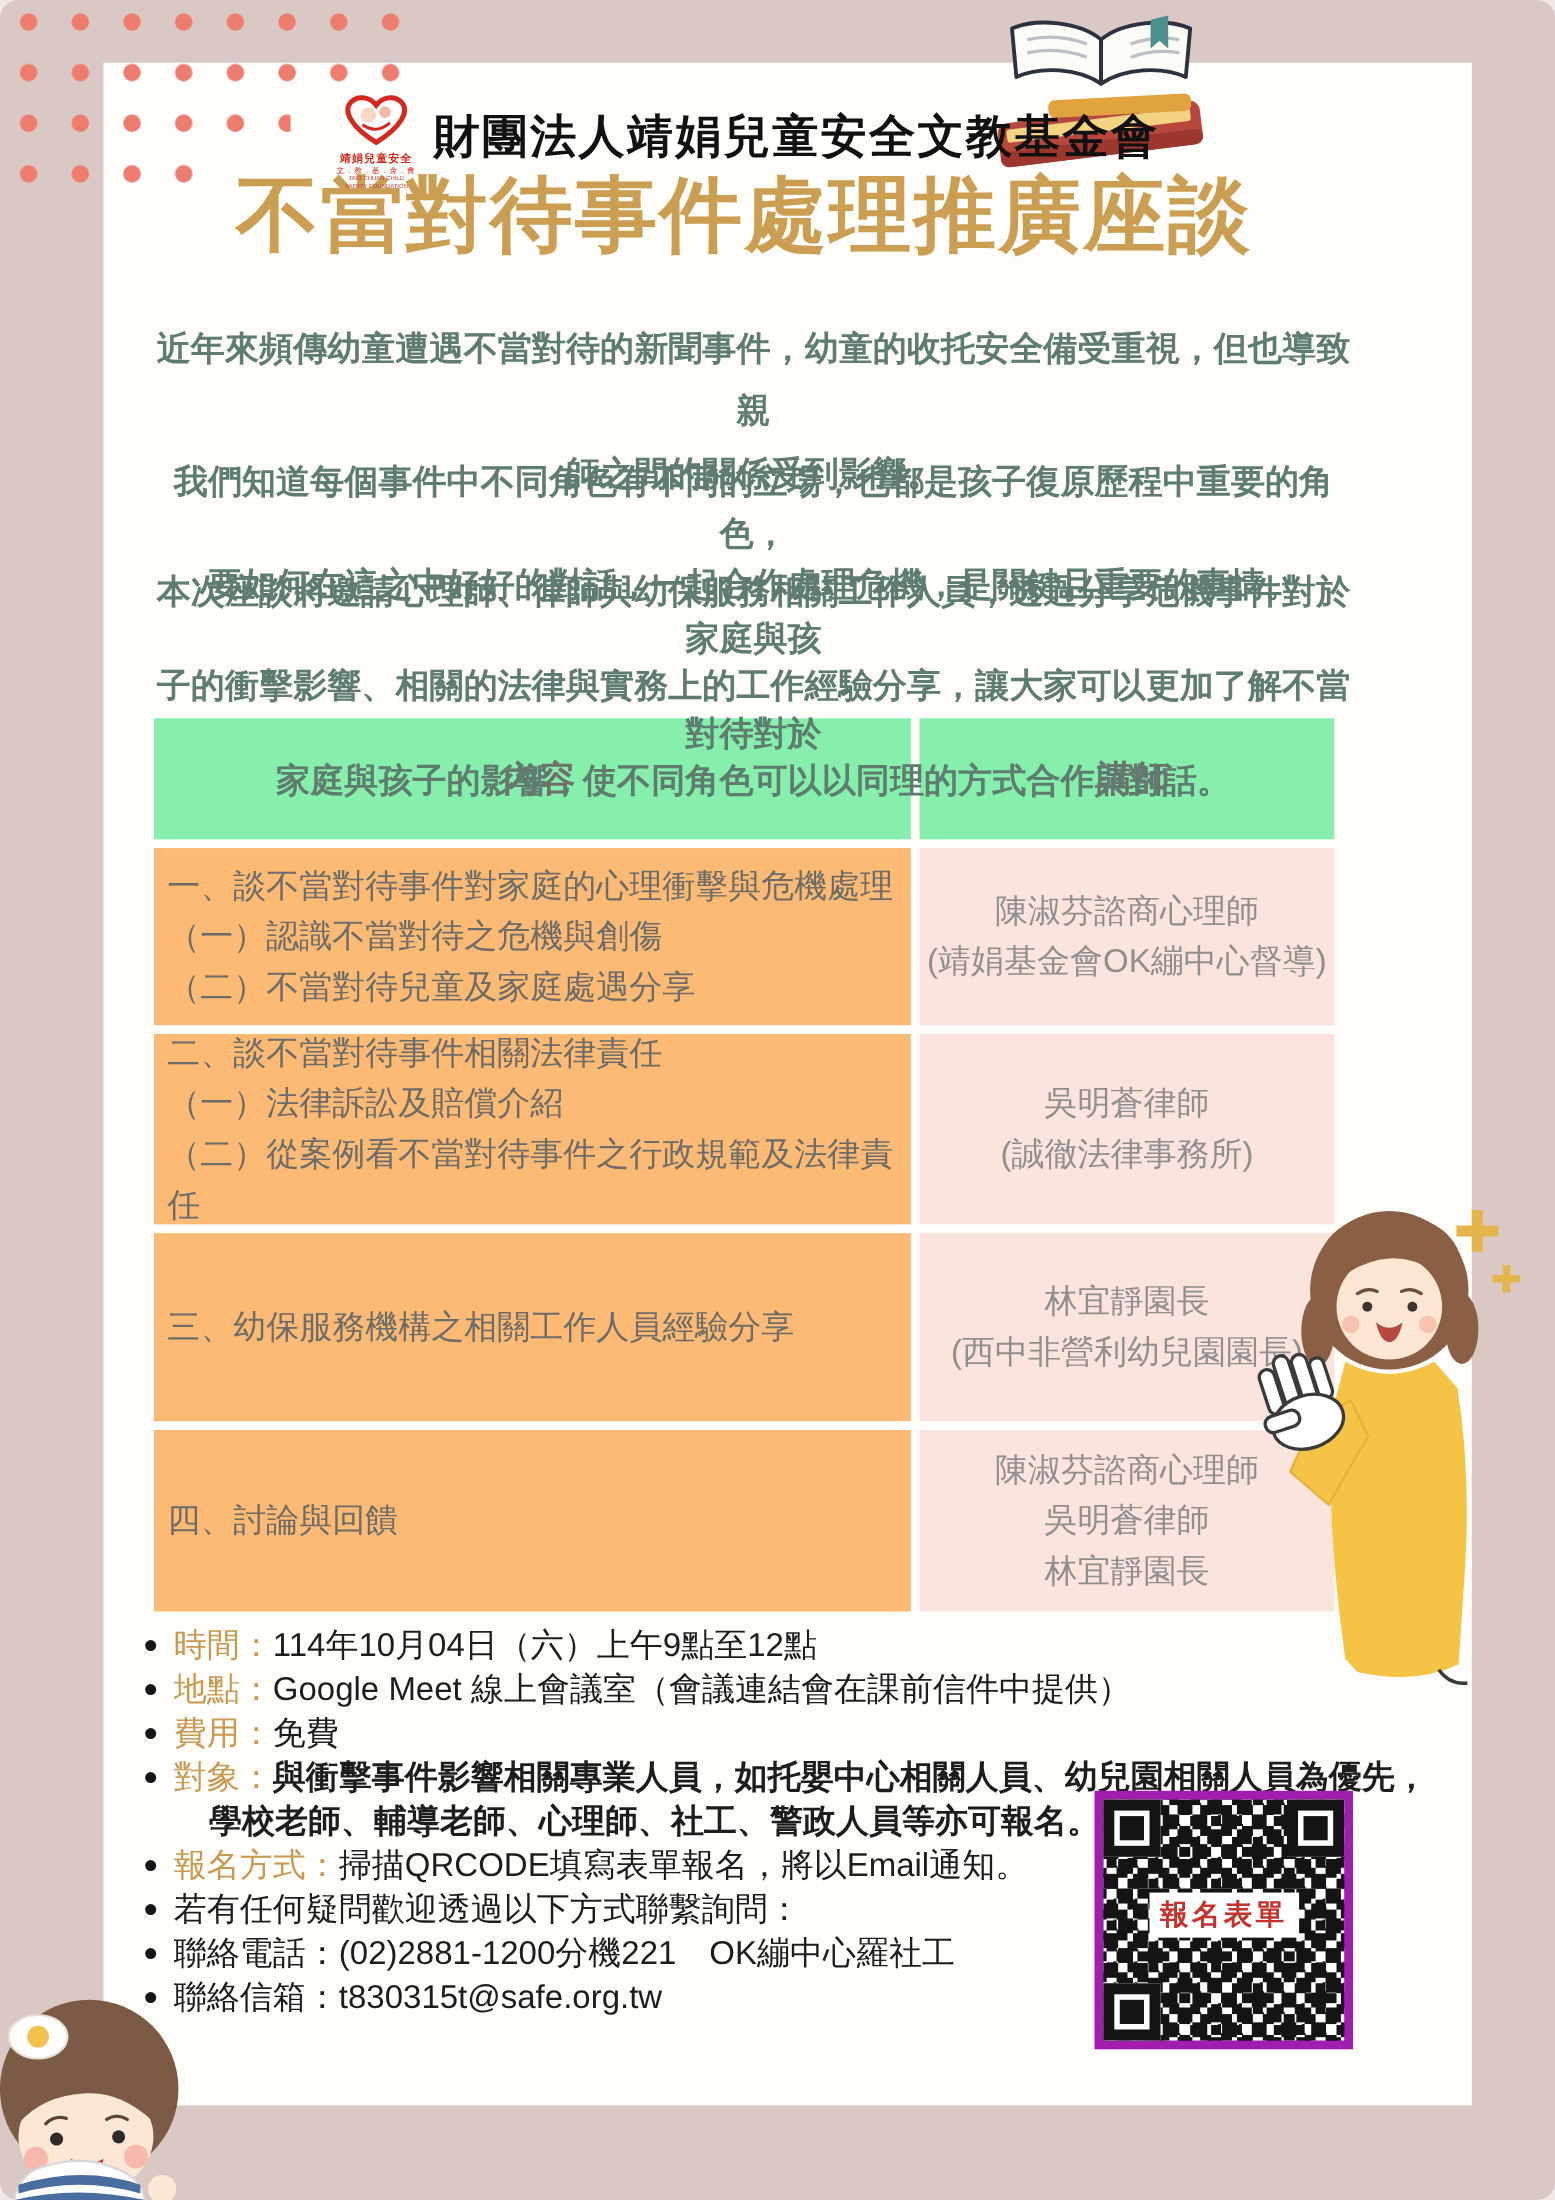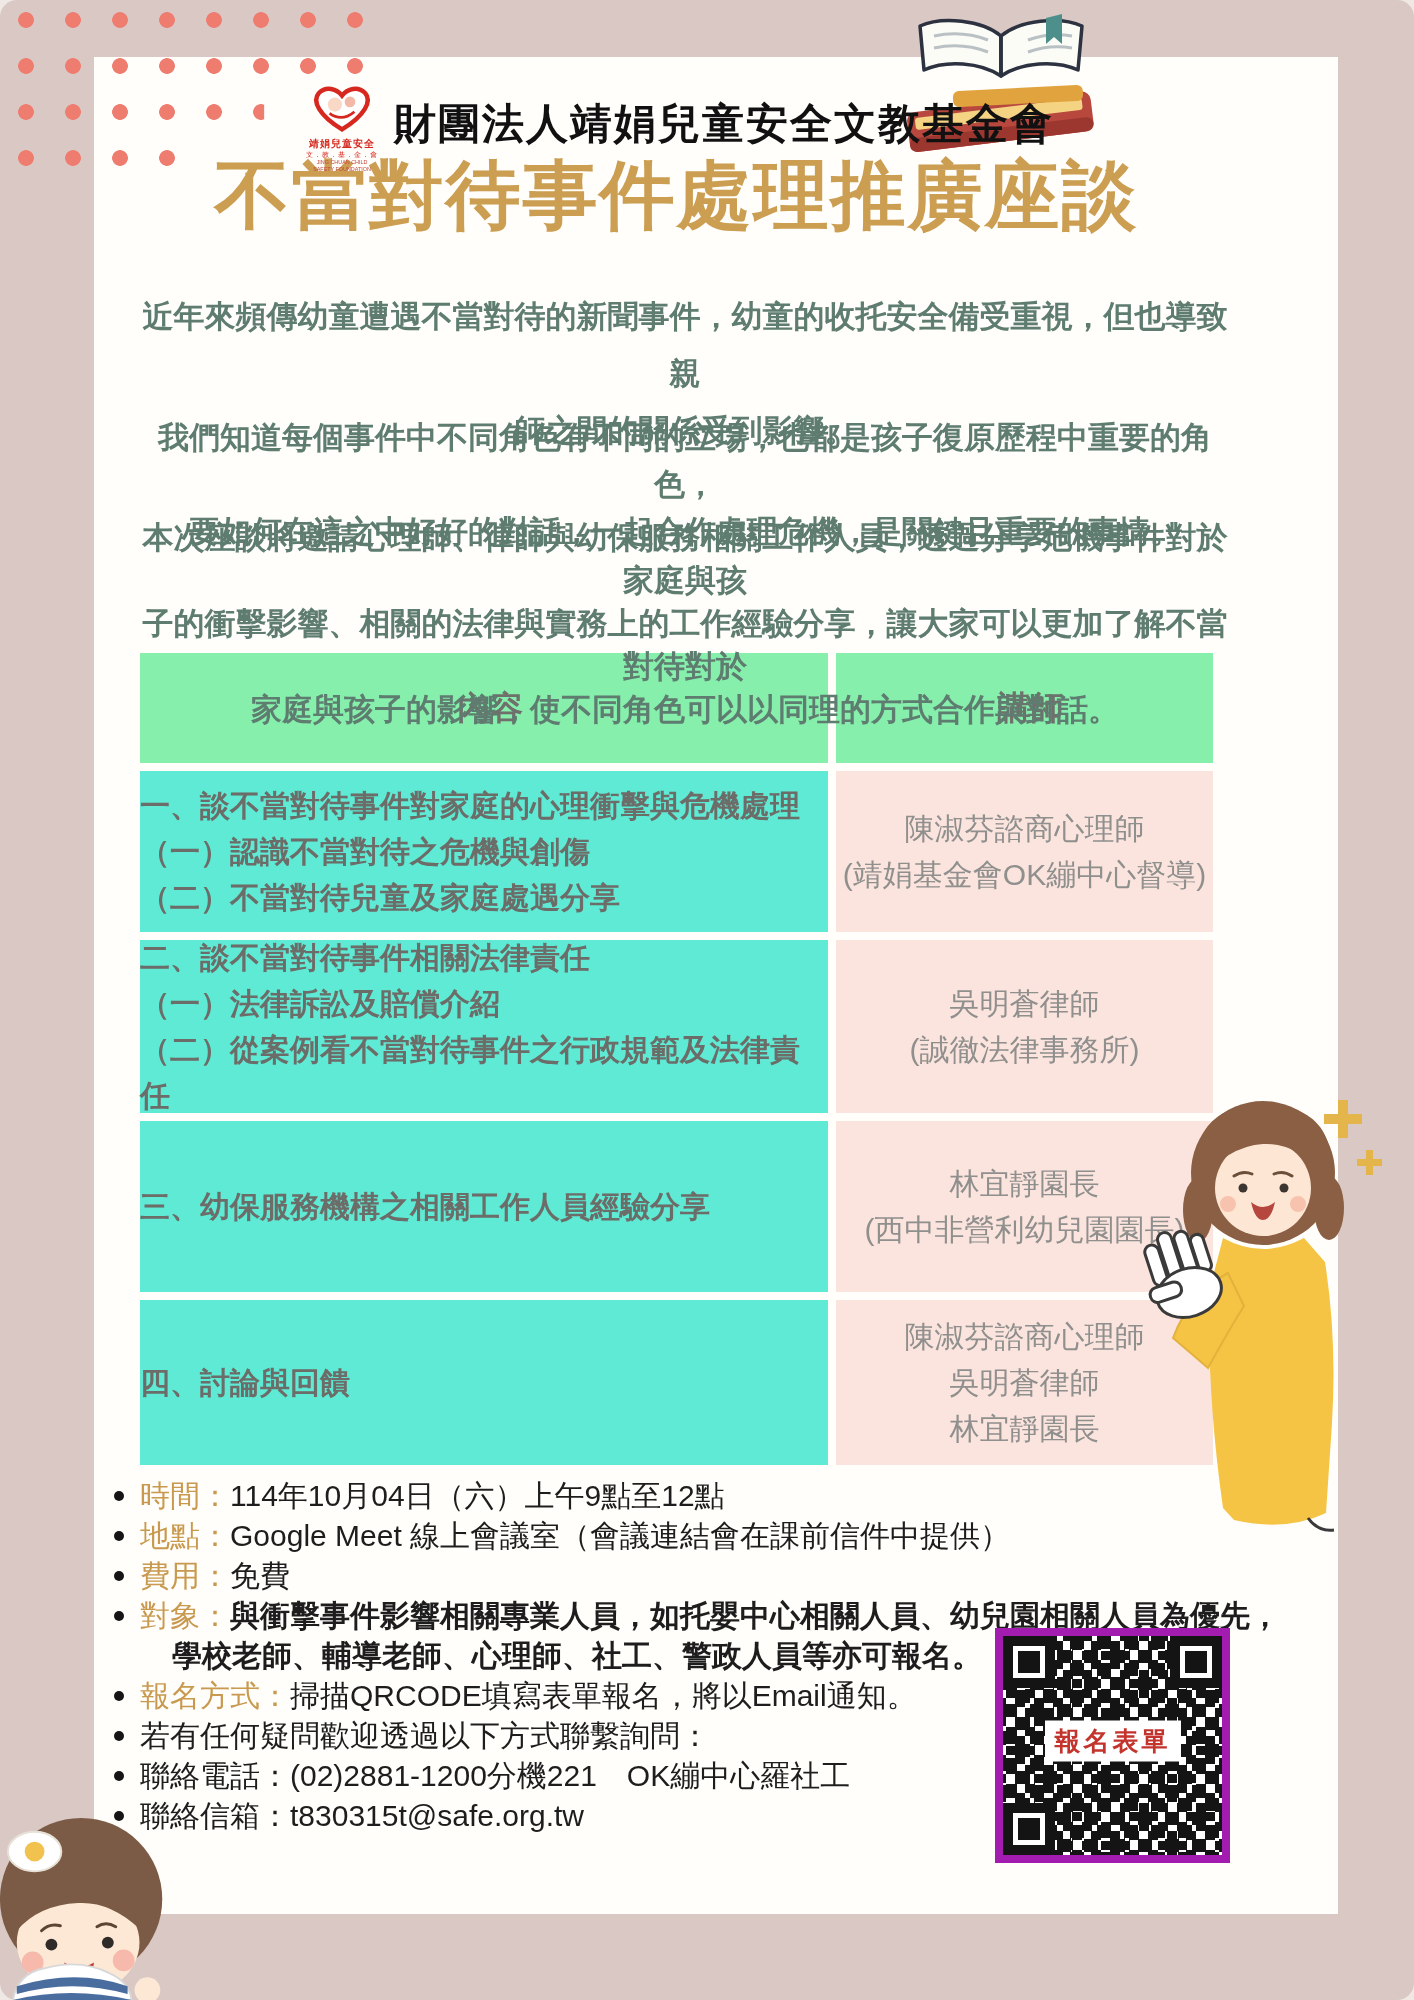--- a/index.html
+++ b/index.html
@@ -28,28 +28,28 @@
   }
   
   .para{position:absolute;left:140px;width:1090px;color:#5e7c6f;font-weight:bold;font-size:31px;z-index:2;text-align:center;}
   .p1{top:288px;line-height:57px;}
   .p2{top:414px;line-height:47px;}
   .p3{top:516px;line-height:43px;}
   
   .agenda{position:absolute;left:140px;top:653px;width:1073px;z-index:1;}
   .trow{display:flex;margin-bottom:8px;}
   .cell{box-sizing:border-box;display:flex;flex-direction:column;justify-content:center;}
-  .cell.c-content{width:688px;margin-right:8px;background:#5eead4;
-    font-size:30px;font-weight:bold;color:#6c6c68;line-height:46px;}
+  .cell.c-content{width:688px;margin-right:8px;background:#fdba74;padding-left:12px;
+    font-size:30px;font-weight:normal;color:#6c6c68;line-height:46px;}
   .cell.c-speaker{width:377px;background:#fce4de;text-align:center;
     font-size:30px;color:#8f8f8d;line-height:46px;}
   .trow.thead .cell{background:#86efac;font-size:33px;font-weight:bold;color:#6f6f6b;text-align:center;padding-left:12px;}
   .h-head{height:110px;} .h-r1{height:161px;} .h-r2{height:173px;} .h-r3{height:171px;} .h-r4{height:165px;}
   
-  .details{position:absolute;left:112px;top:1476px;width:1250px;font-size:30px;line-height:40px;z-index:2;}
+  .details{position:absolute;left:130px;top:1476px;width:1250px;font-size:30px;line-height:40px;z-index:2;}
   .bullet-item{display:flex;}
   .dot{flex:none;width:10px;height:10px;border-radius:50%;background:#151515;margin:15px 16px 0 2px;}
   .blabel{color:#c8994e;}
   .bold{font-weight:bold;}
   .note{color:#5e7c6f;}
   .ind1{padding-left:32px;}
   .ind2{padding-left:44px;}
   
   .qr{position:absolute;left:995px;top:1628px;width:235px;height:235px;background:#a21caf;z-index:3;}
   .qr-pattern{

